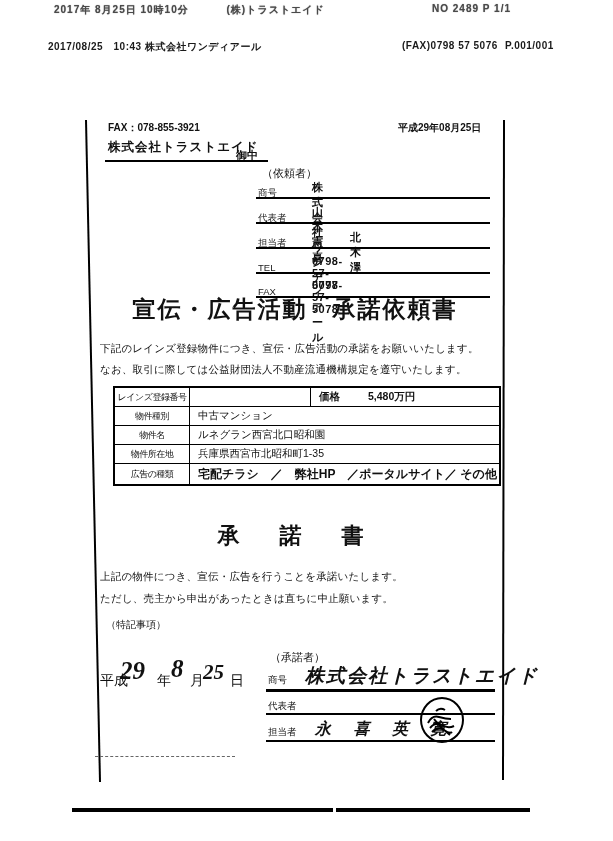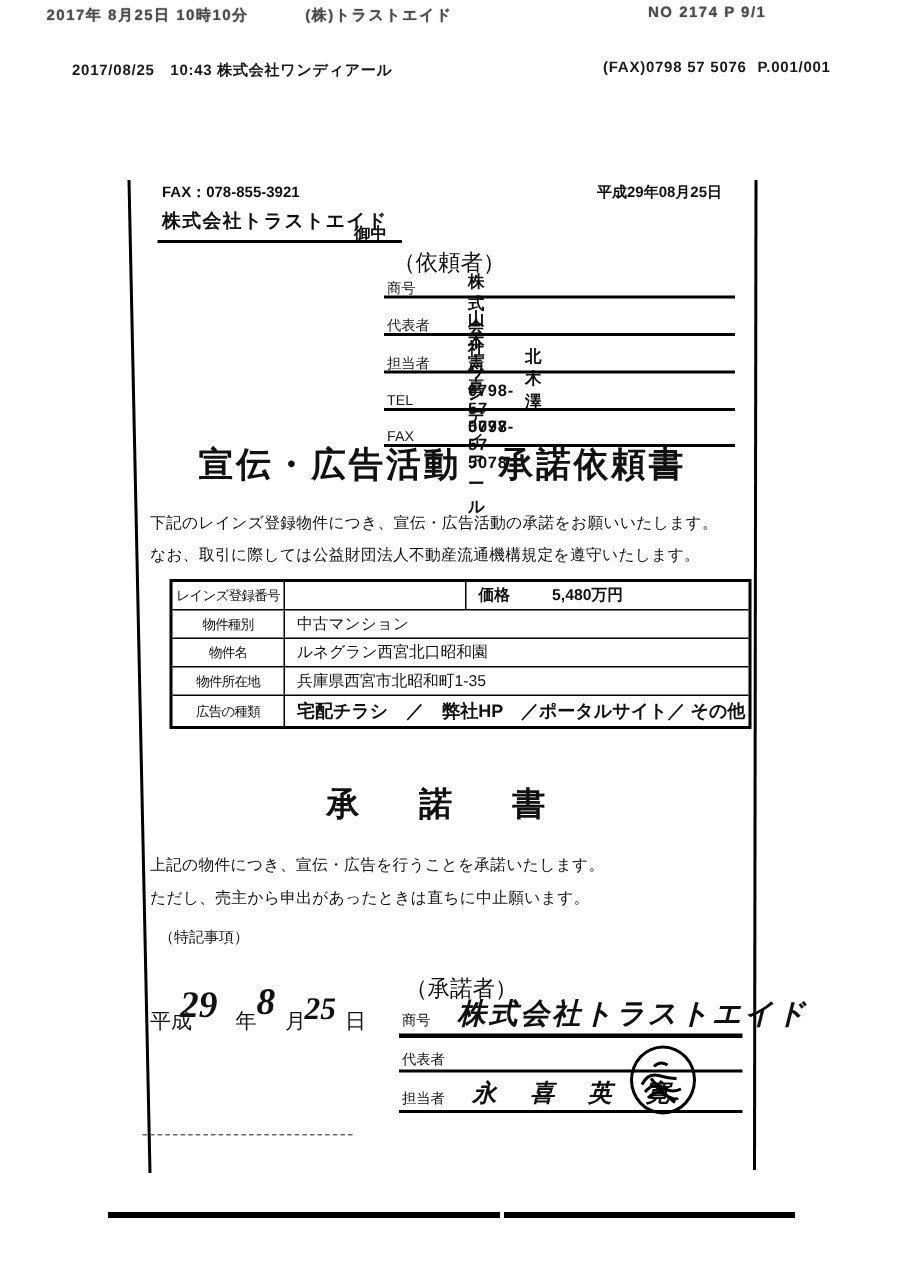--- a/index.html
+++ b/index.html
@@ -8,21 +8,21 @@
     font-family:"Liberation Sans","DejaVu Sans",sans-serif;color:#111;
   }
   .abs{position:absolute;}
   
   .faxline1{font-size:10px;font-weight:bold;color:#4a4a4a;letter-spacing:1px;text-shadow:0 0 1px #888;}
   .faxline2{font-size:10px;font-weight:bold;color:#1a1a1a;letter-spacing:0.5px;margin-top:12px;}
   
   .pageborders{left:0;top:0;width:613px;height:841px;pointer-events:none;}
   
   .small{font-size:10px;}
-  .tiny{font-size:15px;}
+  .tiny{font-size:11px;}
   .recipient{font-size:12.5px;font-weight:bold;letter-spacing:1px;}
   .uline{background:#000;height:2px;}
   .uline-thin{background:#000;height:1.5px;}
   .fieldrow .flabel{font-size:9.5px;color:#1a1a1a;}
   .fieldrow .fvalue{font-size:11px;font-weight:bold;letter-spacing:0.5px;}
   .doc-title{
     font-family:"Liberation Serif","DejaVu Serif",serif;
     font-size:23px;font-weight:bold;letter-spacing:2px;white-space:nowrap;
   }
   .consent-title{
@@ -55,25 +55,25 @@
   }
   .dashed-artifact{left:95px;top:756px;width:140px;border-top:1.5px dashed #666;}
   .bottom-bar{
     left:72px;top:808px;width:458px;height:4px;
     background:linear-gradient(to right,#000 0 57%,#fff 57% 57.6%,#000 57.6% 100%);
   }
 </style>
 </head>
 <body>
 
-<div class="abs faxline1" style="left:31px;top:3px;">
+<div class="abs faxline1" style="left:54px;top:3px;">
   <span>2017年 8月25日 10時10分</span>
   <span style="margin-left:34px;">(株)トラストエイド</span>
 </div>
-<div class="abs faxline1" style="left:432px;top:3px;">NO 2174    P   9/1</div>
+<div class="abs faxline1" style="left:432px;top:3px;">NO 2489    P   1/1</div>
 
 <div class="abs faxline2" style="left:48px;top:28px;">2017/08/25　10:43 株式会社ワンディアール</div>
 <div class="abs faxline2" style="left:402px;top:28px;">(FAX)0798 57 5076</div>
 <div class="abs faxline2" style="left:505px;top:28px;">P.001/001</div>
 
 <svg class="abs pageborders" width="613" height="841">
   <line x1="86" y1="120" x2="100" y2="782" stroke="#000" stroke-width="2"></line>
   <line x1="504" y1="120" x2="503" y2="780" stroke="#000" stroke-width="2"></line>
 </svg>
 

